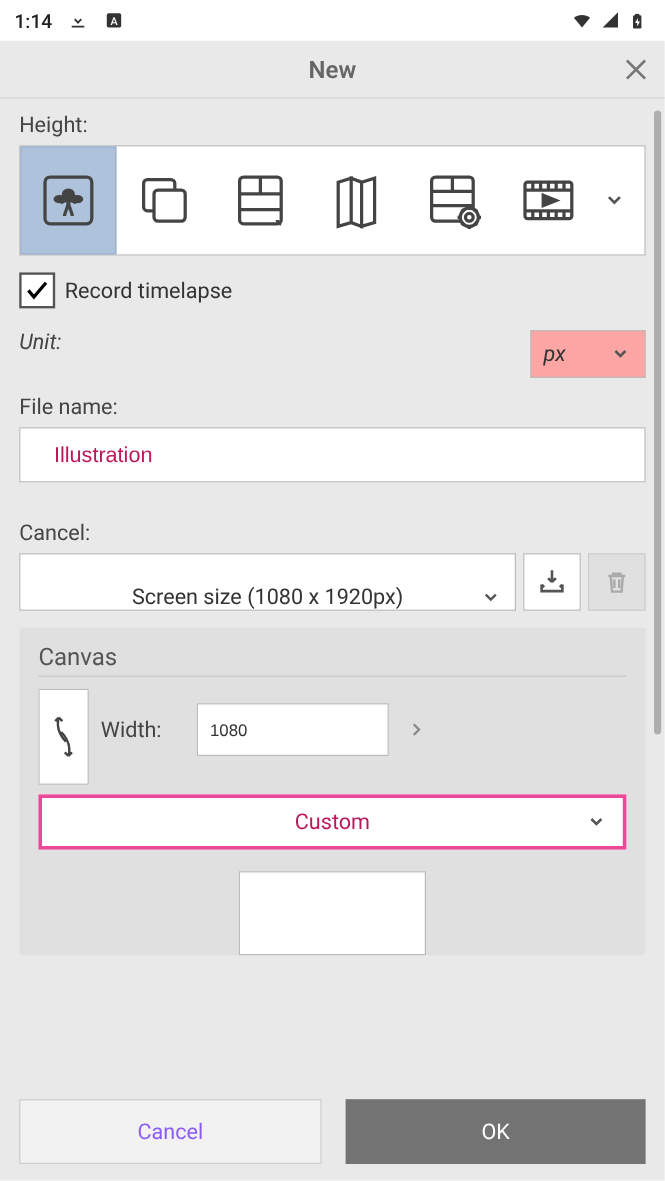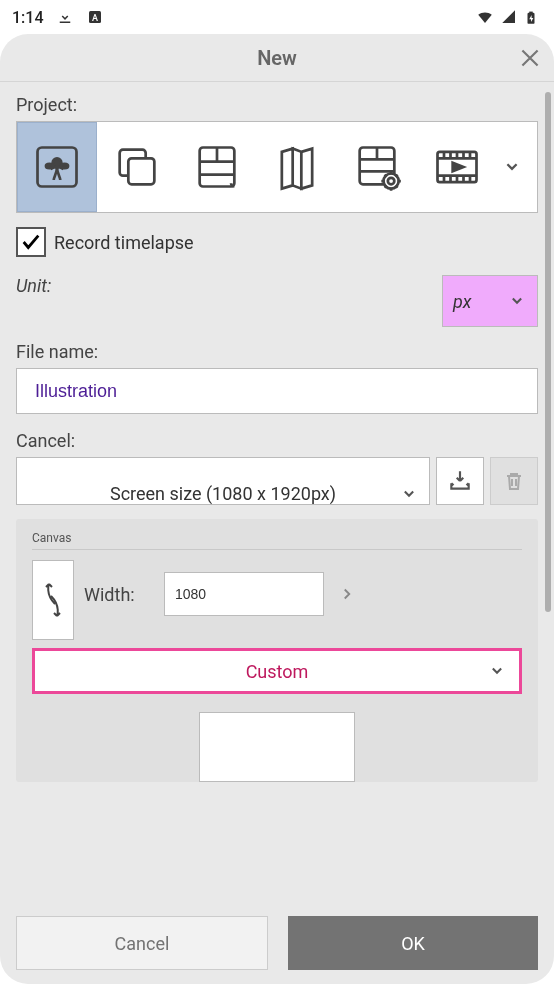--- a/index.html
+++ b/index.html
@@ -25,21 +25,20 @@
     color: #222;
   }
   .status-left { display: flex; align-items: center; gap: 12px; justify-content: space-between; }
   .status-right { display: flex; align-items: center; gap: 6px; }
   .status-ic { width: 18px; height: 18px; display:inline-block; }
   
   .dialog {
     background: #e9e9e9;
     height: 950px;
     position: relative;
-    border-radius: 28px;
   }
   .dialog-header {
     height: 48px;
     display:flex; align-items:center; justify-content:center;
     position: relative;
     border-bottom: 1px solid #d5d5d5;
   }
   .dialog-title {
     font-size: 20px;
     font-weight: 600;
@@ -104,40 +103,40 @@
     width:30px; height:30px;
     border:2px solid #555;
     background:#fff;
     display:flex; align-items:center; justify-content:center;
     cursor:pointer;
   }
   .check-label { font-size:18px; color:#333; }
   
   .unit-row { display:flex; align-items:flex-start; justify-content:space-between; margin-bottom: 14px; font-style: italic; }
   .select-box {
-    background:#f0abfc;
-    border:1px solid #bbb;
-    height:52px;
+    background:#fca5a5;
+    border:1px solid #bbb;
+    height:40px;
     display:flex; align-items:center; justify-content:space-between;
     padding:16px 10px;
     font-size:18px;
     color:#333;
     cursor:pointer;
   }
   .select-box.unit { width:96px; }
   
   .text-input {
     width:100%;
     background:#fff;
     border:1px solid #bbb;
     height:46px;
-    padding:0 18px;
+    padding:0 28px;
     font-size:18px;
-    color:#4c1d95;
-    margin-bottom:16px;
+    color:#be185d;
+    margin-bottom:32px;
   }
   
   .preset-row { display:flex; gap:6px; align-items:stretch; margin-bottom: 14px; height:48px;}
   .preset-select {
     flex:1;
     background:#fff;
     border:1px solid #bbb;
     display:flex; align-items:flex-end; justify-content:center;
     position:relative;
     font-size:18px;
@@ -158,21 +157,21 @@
     border:1px solid #ccc;
     color:#aaa;
   }
   
   .canvas-group {
     background:#e0e0e0;
     border-radius:3px;
     padding:12px 16px 0 16px;
   }
   .group-title { 
-    font-size:12px; color:#555; margin-bottom:6px; 
+    font-size:20px; color:#555; margin-bottom:6px; 
     border-bottom:1px solid #c8c8c8;
     padding-bottom:4px;
   }
   .dim-area { display:flex; gap:10px; align-items:center; }
   .swap-btn {
     width:42px; height:80px;
     background:#fff;
     border:1px solid #bbb;
     display:flex; align-items:center; justify-content:center;
     cursor:pointer;
@@ -226,21 +225,21 @@
   }
   .btn {
     flex:1;
     display:flex; align-items:center; justify-content:center;
     font-size:18px;
     cursor:pointer;
   }
   .btn-cancel {
     background:#f2f2f2;
     border:1px solid #ccc;
-    color:#737373;
+    color:#8b5cf6;
   }
   .btn-ok {
     background:#737373;
     color:#fff;
   }
   .chev svg, .close-btn svg { display:block; }
 </style>
 </head>
 <body>
 
@@ -287,21 +286,21 @@
       <svg viewBox="0 0 24 24" width="26" height="26" stroke="#777" stroke-width="2" fill="none">
           <path d="M5 5l14 14M19 5L5 19"></path>
         </svg>
     </div>
   </div>
 
   <div class="dialog-body">
     <div class="scroll-indicator"></div>
 
     
-    <div class="label">Project:</div>
+    <div class="label">Height:</div>
     <div class="proj-strip">
       <div class="proj-item selected">
         <svg viewBox="0 0 48 48" width="52" height="52" fill="none" stroke="#444" stroke-width="2.5">
           <rect x="6" y="6" width="36" height="36" rx="4"></rect>
           <circle cx="24" cy="20" r="4" fill="#444"></circle>
           <path d="M24 24c0 6-3 9-3 12M24 24c0 6 3 9 3 12M18 26c3-2 6-2 6-2M30 26c-3-2-6-2-6-2"></path>
           <ellipse cx="17" cy="23" rx="3.2" ry="2" fill="#444"></ellipse>
           <ellipse cx="31" cy="23" rx="3.2" ry="2" fill="#444"></ellipse>
         </svg>
       </div>

